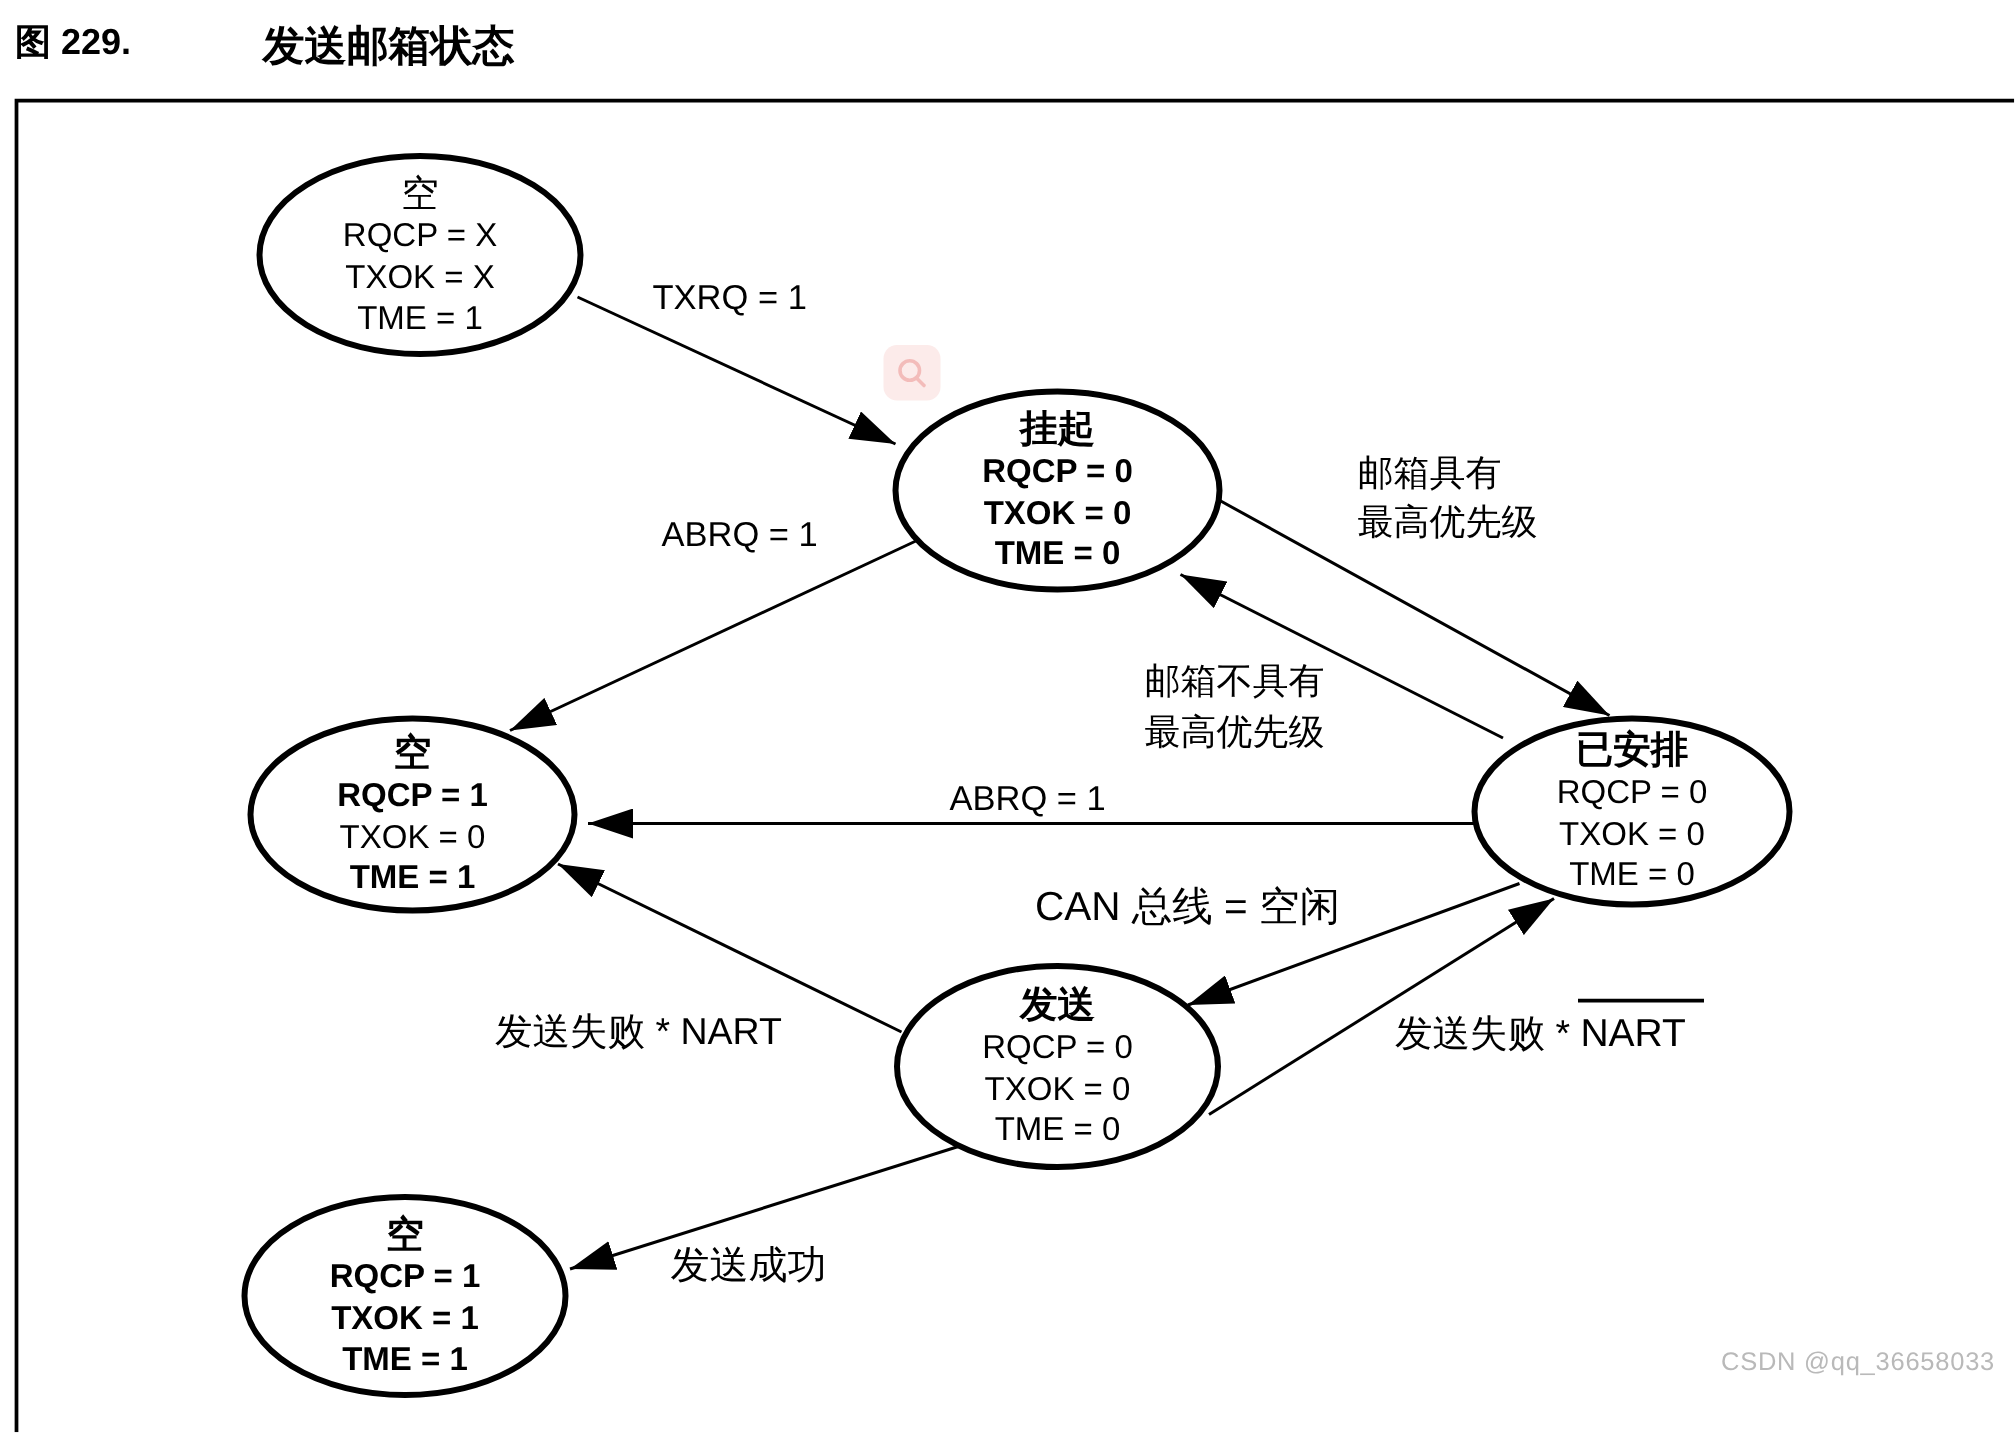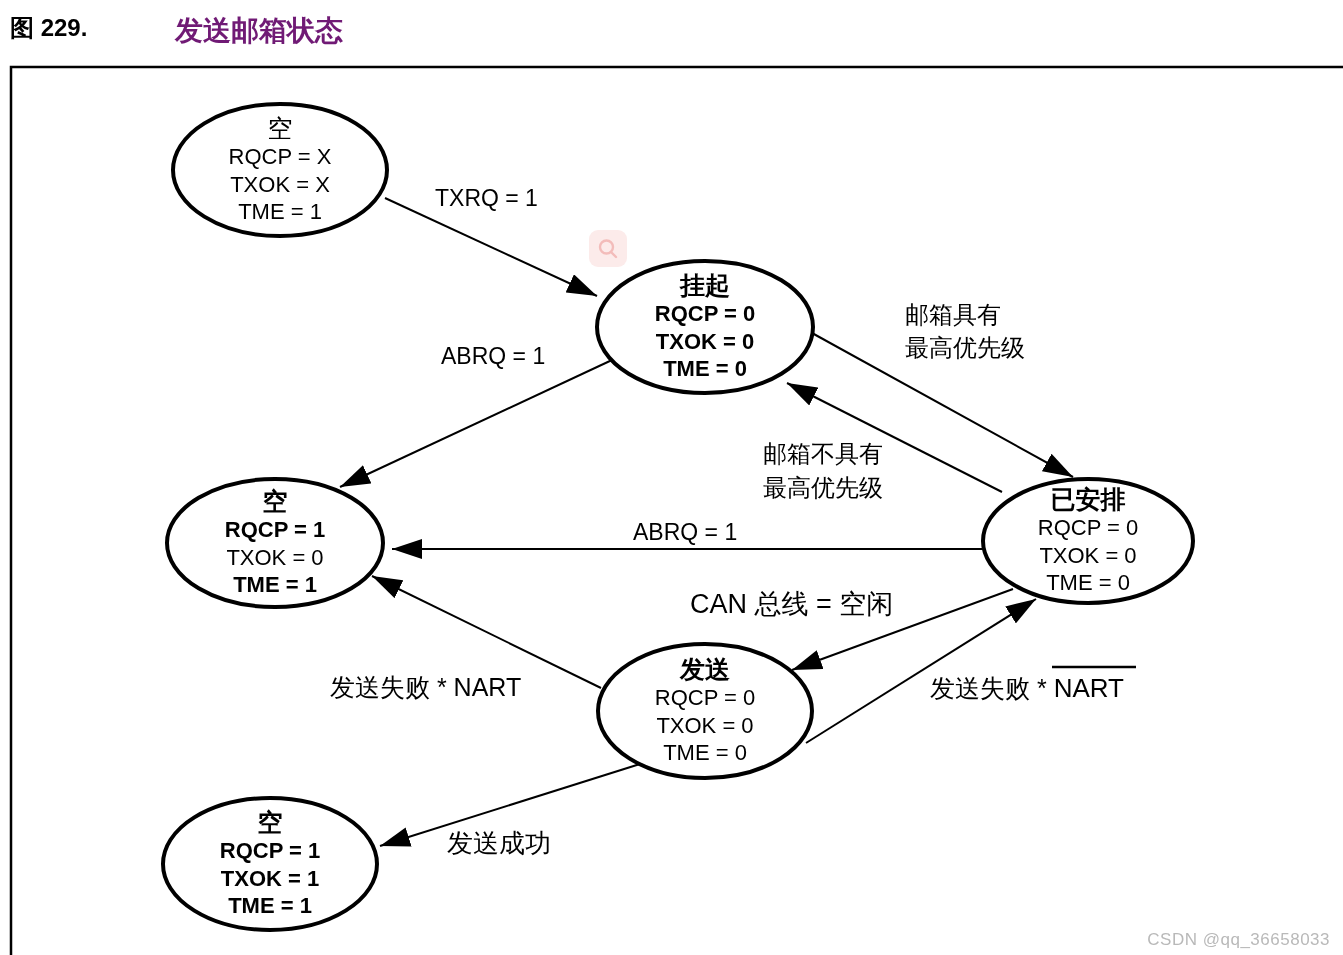--- a/index.html
+++ b/index.html
@@ -5,21 +5,21 @@
   html,body{margin:0;padding:0;background:#ffffff;}
   .stage{
     position:relative;
     width:1343px;height:955px;
     background:#ffffff;
     font-family:"Liberation Sans","DejaVu Sans",sans-serif;
     overflow:hidden;
   }
   .fig-caption{position:absolute;top:0;left:0;width:100%;height:60px;}
   .fig-label{position:absolute;left:10px;top:12px;font-size:24px;font-weight:700;color:#000;}
-  .fig-name{position:absolute;left:175px;top:12px;font-size:28px;font-weight:700;color:#701a75;}
+  .fig-name{position:absolute;left:175px;top:12px;font-size:28px;font-weight:700;color:#000000;}
   .diagram-svg{position:absolute;left:0;top:0;}
   svg text{font-family:"Liberation Sans","DejaVu Sans",sans-serif;fill:#000;}
   .t-title{font-size:25px;font-weight:700;}
   .t-title-reg{font-size:25px;font-weight:400;}
   .t-val{font-size:22px;font-weight:400;}
   .t-val-b{font-size:22px;font-weight:700;}
   .t-edge{font-size:23px;font-weight:400;}
   .t-cn{font-size:24px;font-weight:400;}
   .t-cn-lg{font-size:27px;font-weight:400;}
   .t-cn-md{font-size:26px;font-weight:400;}
@@ -29,21 +29,21 @@
   .state-ellipse{stroke:#000;stroke-width:4;fill:none;}
   .frame-line{stroke:#000;stroke-width:2.5;fill:none;}
   .overline{stroke:#000;stroke-width:2.5;}
   .zoom-btn{
     position:absolute;left:589px;top:230px;width:38px;height:37px;
     background:#fcebea;border-radius:9px;
     display:flex;align-items:center;justify-content:center;
     cursor:pointer;
   }
   .watermark{
-    position:absolute;right:13px;top:930px;
+    position:absolute;right:13px;top:898px;
     font-size:17px;color:#b9b9b9;letter-spacing:.5px;
   }
 </style>
 </head>
 <body>
 
 <div class="stage">
 
   <div class="fig-caption">
     <span class="fig-label">图 229.</span>

